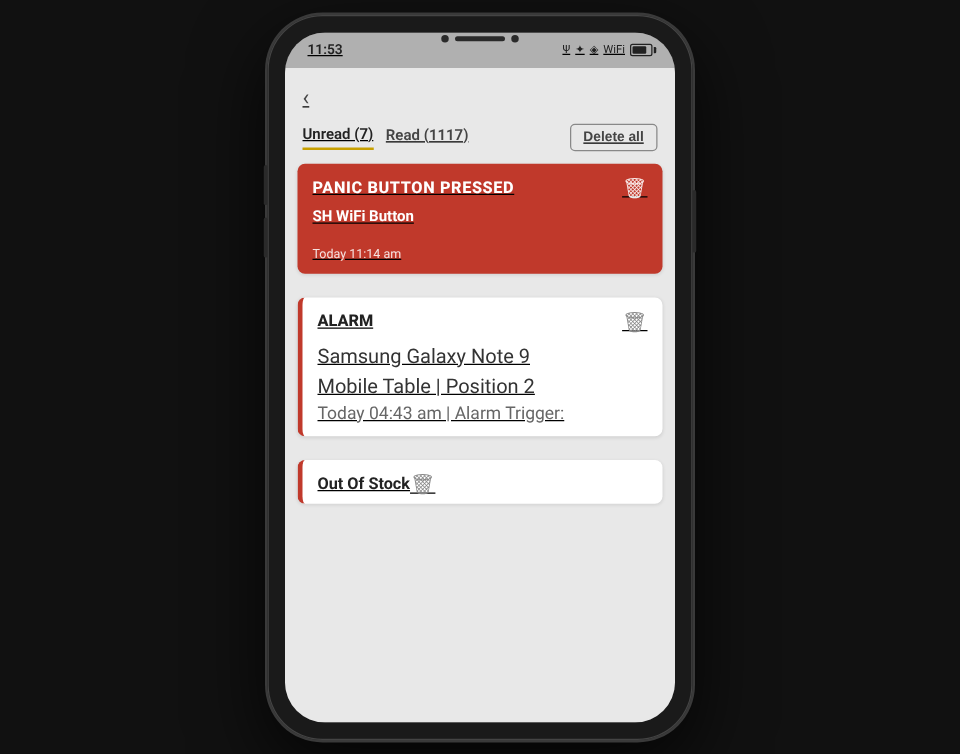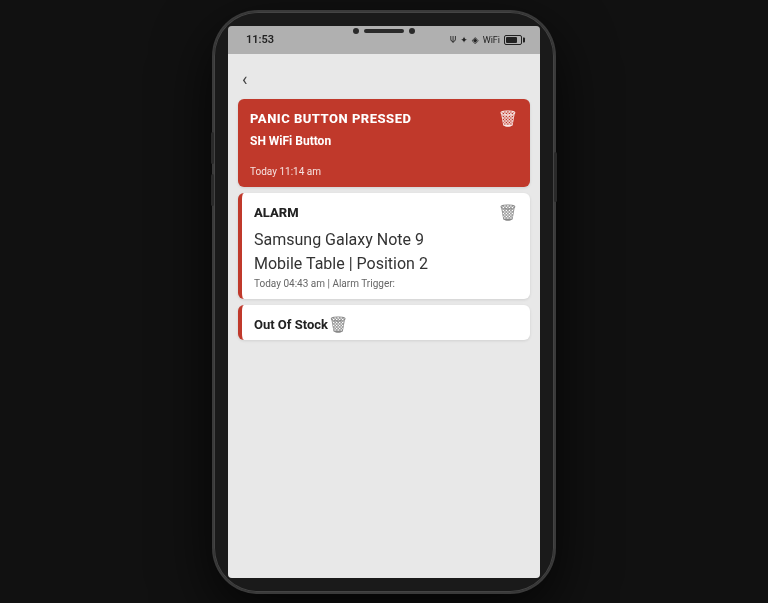--- a/index.html
+++ b/index.html
@@ -48,24 +48,25 @@
     .btn-power {
       right: -3px; top: 140px;
       width: 3px; height: 50px;
     }
 
     .phone-screen {
       position: absolute;
       top: 14px; left: 14px;
       right: 14px; bottom: 14px;
       background: #404040;
-      border-radius: 4px;
+      border-radius: 32px;
       overflow: hidden;
       display: flex;
       flex-direction: column;
+      text-decoration: underline;
     }
 
     
     .status-bar {
       background: #b0b0b0;
       height: 28px;
       display: flex;
       align-items: center;
       justify-content: space-between;
       padding: 0 18px;
@@ -242,21 +243,21 @@
       font-weight: 600;
       color: #444;
       background: transparent;
       cursor: pointer;
     }
 
     
     .cards-list {
       display: flex;
       flex-direction: column;
-      gap: 6px;
+      gap: 19px;
       padding: 0 10px;
     }
 
     .card {
       background: white;
       border-radius: 6px;
       overflow: hidden;
       box-shadow: 0 1px 3px rgba(0,0,0,0.1);
     }
 
@@ -328,21 +329,21 @@
       padding: 0 12px 10px;
     }
 
     .card-device-normal {
       font-size: 16px;
       color: #333;
       line-height: 1.5;
     }
 
     .card-time-normal {
-      font-size: 10px;
+      font-size: 14px;
       color: #666;
       margin-top: 2px;
     }
 
     .card-out {
       border-left: 4px solid #c0392b;
     }
 
     .card-out-header {
       display: flex;
@@ -406,20 +407,25 @@
       </div>
     </div>
 
 
     <div class="content">
 
       <div class="page-title-row">
         <span class="back-arrow">‹</span>
       </div>
 
+      <div class="tabs-row">
+        <span class="tab active">Unread (7)</span>
+        <span class="tab">Read (1117)</span>
+        <button class="delete-all-btn">Delete all</button>
+      </div>
 
       <div class="cards-list">
 
         <div class="card card-panic">
           <div class="card-header">
             <span class="card-type-panic">PANIC BUTTON PRESSED</span>
             <span class="trash-icon-white">🗑</span>
           </div>
           <div class="card-body-panic">
             <div class="card-device-panic">SH WiFi Button</div>

